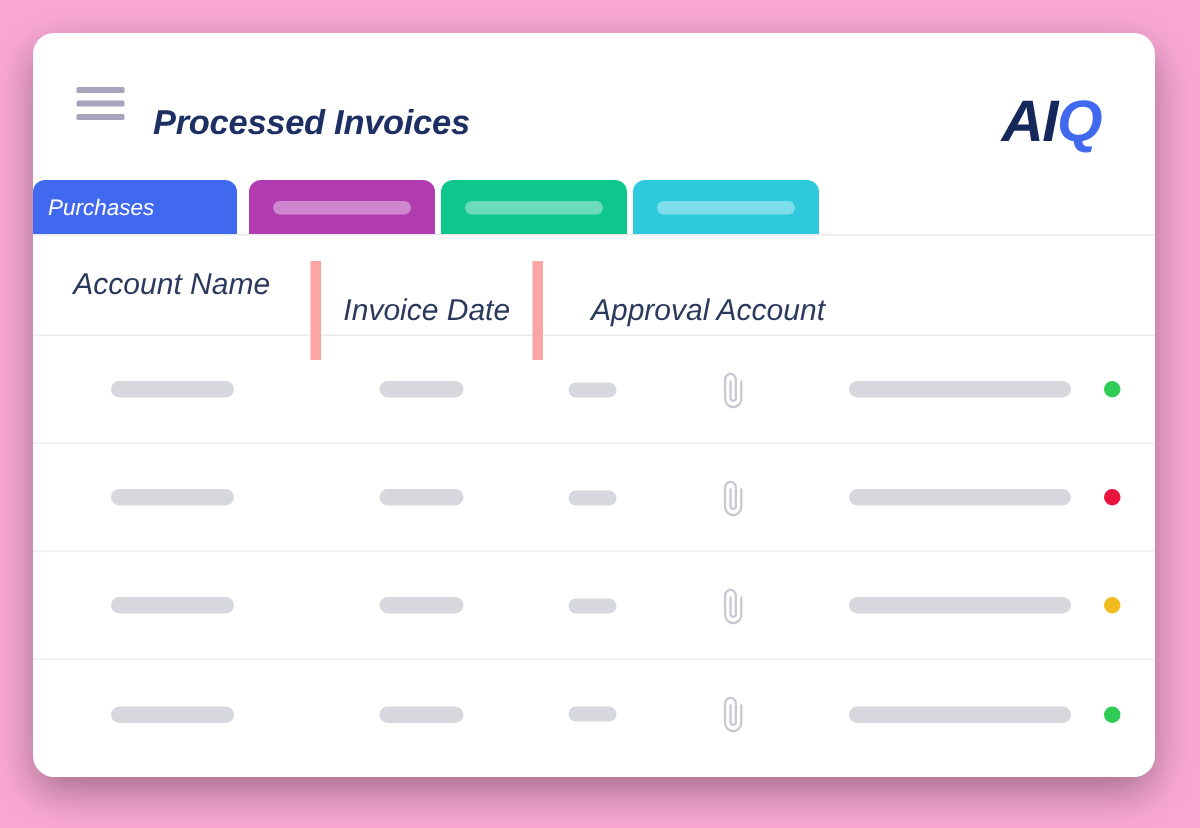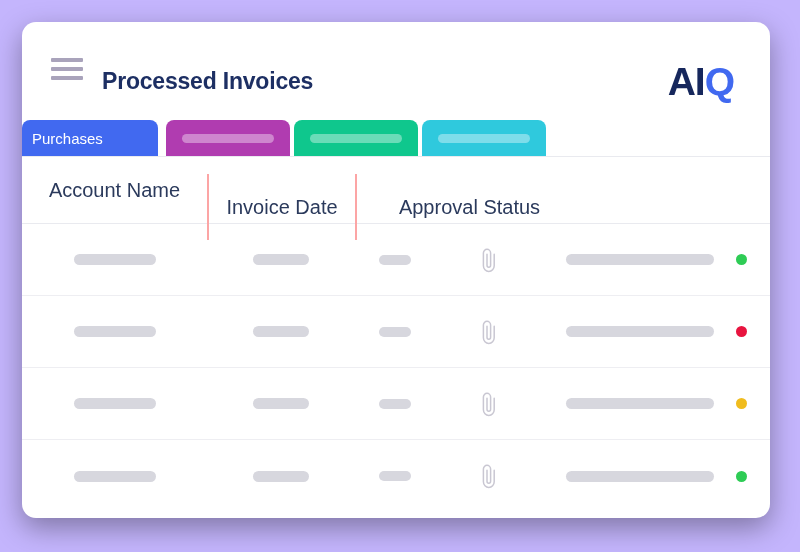--- a/index.html
+++ b/index.html
@@ -12,21 +12,22 @@
     height: 552px;
     overflow: hidden;
     font-family: "Liberation Sans", sans-serif;
     -webkit-font-smoothing: antialiased;
   }
 
   .stage {
     position: relative;
     width: 800px;
     height: 552px;
-    background: #c4b5fd;
+    background: #f9a8d4;
+    font-style: italic;
   }
 
   
   .card {
     position: absolute;
     left: 22px;
     top: 22px;
     width: 748px;
     height: 496px;
     background: #ffffff;
@@ -145,21 +146,21 @@
     position: relative;
     height: 66px;
     display: flex;
     align-items: center;
     justify-content: center;
     font-size: 20px;
     color: #2b3a5c;
     font-weight: 400;
     box-sizing: border-box;
   }
-  .th + .th { border-left: 2px solid #fca5a5; margin-top: 34px; }
+  .th + .th { border-left: 7px solid #fca5a5; margin-top: 34px; }
 
   .row {
     position: relative;
     height: 72px;
     display: flex;
     align-items: center;
     border-bottom: 1px solid #eeeef2;
     box-sizing: border-box;
   }
   .row:last-child { border-bottom: none; }
@@ -236,21 +237,21 @@
           <div class="tab-bar-wrap">
             <div class="tab-bar" style="width: 92px;"></div>
           </div>
         </div>
       </div>
 
     <div class="table">
       <div class="thead" id="thead-root">
           <div class="th" style="width: 185px;">Account Name</div>
           <div class="th" style="width: 148px;">Invoice Date</div>
-          <div class="th" style="width: 227px;">Approval Status</div>
+          <div class="th" style="width: 227px;">Approval Account</div>
         </div>
       <div id="tbody-root">
           <div class="row">
             <div class="cell" style="width: 185px;">
               <div class="ph" style="width: 82px;"></div>
             </div>
             <div class="cell" style="width: 148px;">
               <div class="ph" style="width: 56px;"></div>
             </div>
             <div class="cell" style="width: 80px;">

